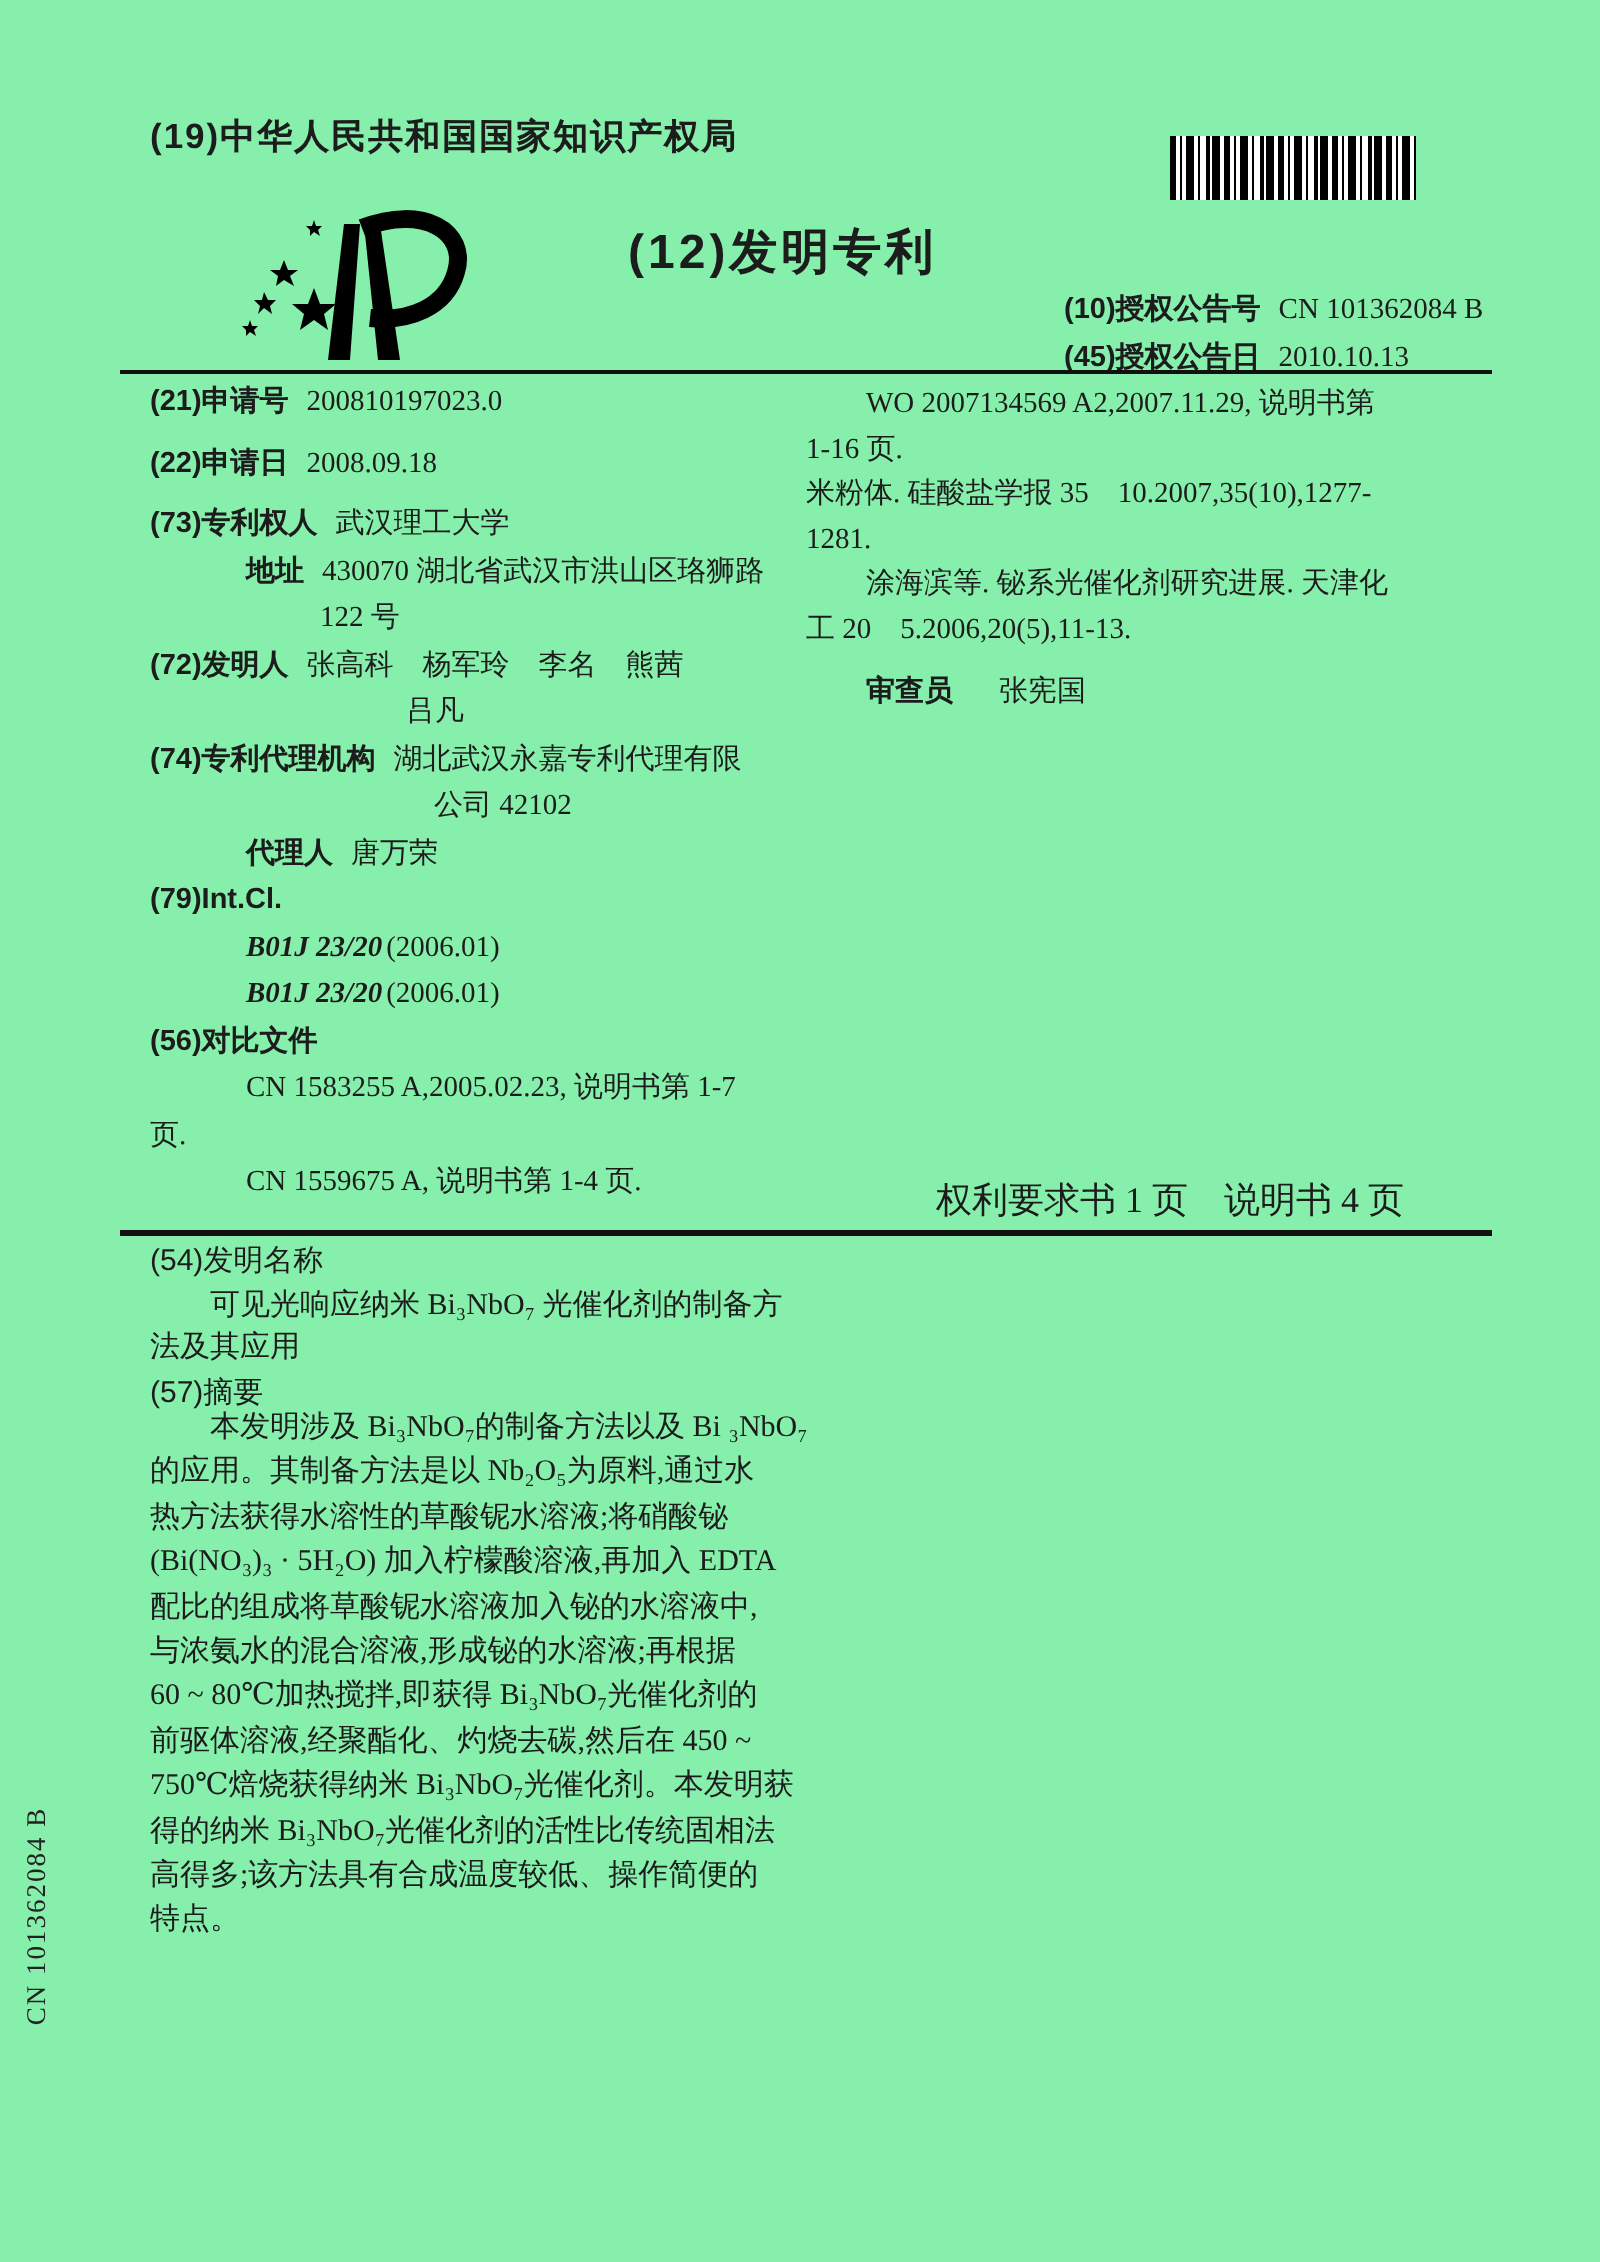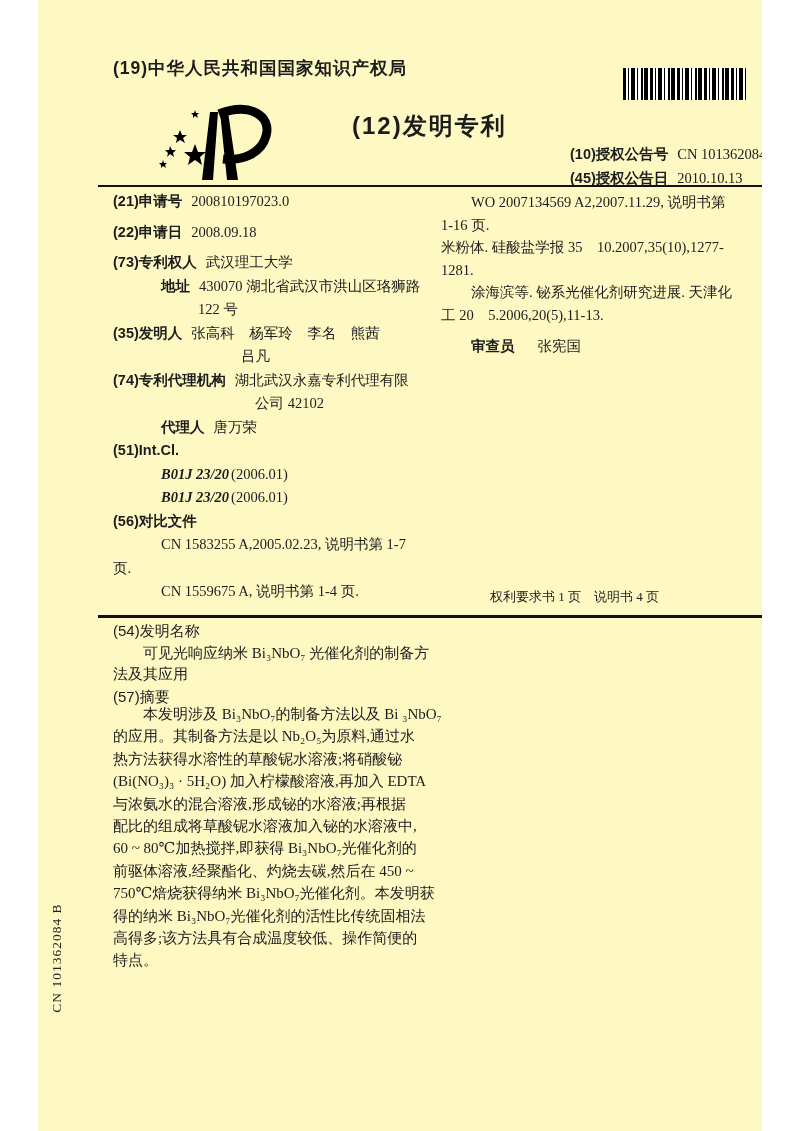--- a/index.html
+++ b/index.html
@@ -1,19 +1,19 @@
 <!DOCTYPE html>
 <html><head>
 <meta charset="utf-8">
 <style>
   * { margin:0; padding:0; box-sizing:border-box; }
   html,body { background:#ffffff; }
   .page {
-    position:relative; width:724px; height:1131px; margin:0 auto;
-    background:#fef9c3; overflow:hidden; color:#1c1c1c;
+    position:relative; width:800px; height:1131px; margin:0 auto;
+    background:#86efac; overflow:hidden; color:#1c1c1c;
     font-family:"Liberation Serif","DejaVu Serif",serif;
   }
   .abs { position:absolute; }
   .nowrap { white-space:nowrap; }
   .lbl {
     font-family:"Liberation Sans","DejaVu Sans",sans-serif;
     font-weight:700; margin-right:9px;
   }
   .lbl2 { font-family:"Liberation Sans","DejaVu Sans",sans-serif; font-weight:400; }
   .val {}
@@ -44,21 +44,21 @@
   .rightcol { left:403px; top:191px; width:348px; font-size:14.5px; line-height:22.6px; }
   .row {}
   .mt7 { margin-top:7px; }
   .mt3 { margin-top:8px; }
   .i1 { padding-left:48px; }
   .i2 { padding-left:85px; }
   .i3 { padding-left:128px; }
   .i4 { padding-left:142px; }
   .ind { padding-left:30px; }
   .cls { font-style:italic; font-weight:700; margin-right:2px; }
-  .pagesline { left:452px; top:588px; font-size:13px; }
+  .pagesline { left:468px; top:588px; font-size:18px; }
   .titleblock { left:75px; top:620px; width:352px; font-size:15px; line-height:21.5px; }
   .abstract { left:75px; top:703px; width:356px; font-size:15px; line-height:22.4px; }
   .sidecode {
     left:-62px; top:948px; width:165px; height:20px;
     transform:rotate(-90deg); transform-origin:center;
     font-size:13.5px; letter-spacing:1px; color:#222; text-align:center;
   }
 </style>
 </head>
 <body>
@@ -106,36 +106,36 @@
     <div class="row nowrap mt7">
       <span class="lbl">(73)专利权人</span><span class="val">武汉理工大学</span>
     </div>
     <div class="row nowrap i1">
       <span class="lbl">地址</span><span class="val">430070 湖北省武汉市洪山区珞狮路</span>
     </div>
     <div class="row nowrap i2">
       <span class="val">122 号</span>
     </div>
     <div class="row nowrap">
-      <span class="lbl">(35)发明人</span><span class="val">张高科　杨军玲　李名　熊茜</span>
+      <span class="lbl">(72)发明人</span><span class="val">张高科　杨军玲　李名　熊茜</span>
     </div>
     <div class="row nowrap i3">
       <span class="val">吕凡</span>
     </div>
     <div class="row nowrap">
       <span class="lbl">(74)专利代理机构</span><span class="val">湖北武汉永嘉专利代理有限</span>
     </div>
     <div class="row nowrap i4">
       <span class="val">公司 42102</span>
     </div>
     <div class="row nowrap i1">
       <span class="lbl">代理人</span><span class="val">唐万荣</span>
     </div>
     <div class="row nowrap">
-      <span class="lbl">(51)Int.Cl.</span>
+      <span class="lbl">(79)Int.Cl.</span>
     </div>
     <div class="row nowrap i1">
       <span class="cls">B01J 23/20</span><span class="val">(2006.01)</span>
     </div>
     <div class="row nowrap i1">
       <span class="cls">B01J 23/20</span><span class="val">(2006.01)</span>
     </div>
     <div class="row nowrap">
       <span class="lbl">(56)对比文件</span>
     </div>
@@ -175,22 +175,22 @@
     <div class="row nowrap">
       <span class="lbl2">(57)摘要</span>
     </div>
   </div>
 
   <div class="abs abstract">
     <div class="row nowrap ind">本发明涉及 Bi₃NbO₇的制备方法以及 Bi ₃NbO₇</div>
     <div class="row nowrap">的应用。其制备方法是以 Nb₂O₅为原料,通过水</div>
     <div class="row nowrap">热方法获得水溶性的草酸铌水溶液;将硝酸铋</div>
     <div class="row nowrap">(Bi(NO₃)₃ · 5H₂O) 加入柠檬酸溶液,再加入 EDTA</div>
+    <div class="row nowrap">配比的组成将草酸铌水溶液加入铋的水溶液中,</div>
     <div class="row nowrap">与浓氨水的混合溶液,形成铋的水溶液;再根据</div>
-    <div class="row nowrap">配比的组成将草酸铌水溶液加入铋的水溶液中,</div>
     <div class="row nowrap">60 ~ 80℃加热搅拌,即获得 Bi₃NbO₇光催化剂的</div>
     <div class="row nowrap">前驱体溶液,经聚酯化、灼烧去碳,然后在 450 ~</div>
     <div class="row nowrap">750℃焙烧获得纳米 Bi₃NbO₇光催化剂。本发明获</div>
     <div class="row nowrap">得的纳米 Bi₃NbO₇光催化剂的活性比传统固相法</div>
     <div class="row nowrap">高得多;该方法具有合成温度较低、操作简便的</div>
     <div class="row nowrap">特点。</div>
   </div>
 
   <div class="abs sidecode nowrap">CN 101362084 B</div>
 

